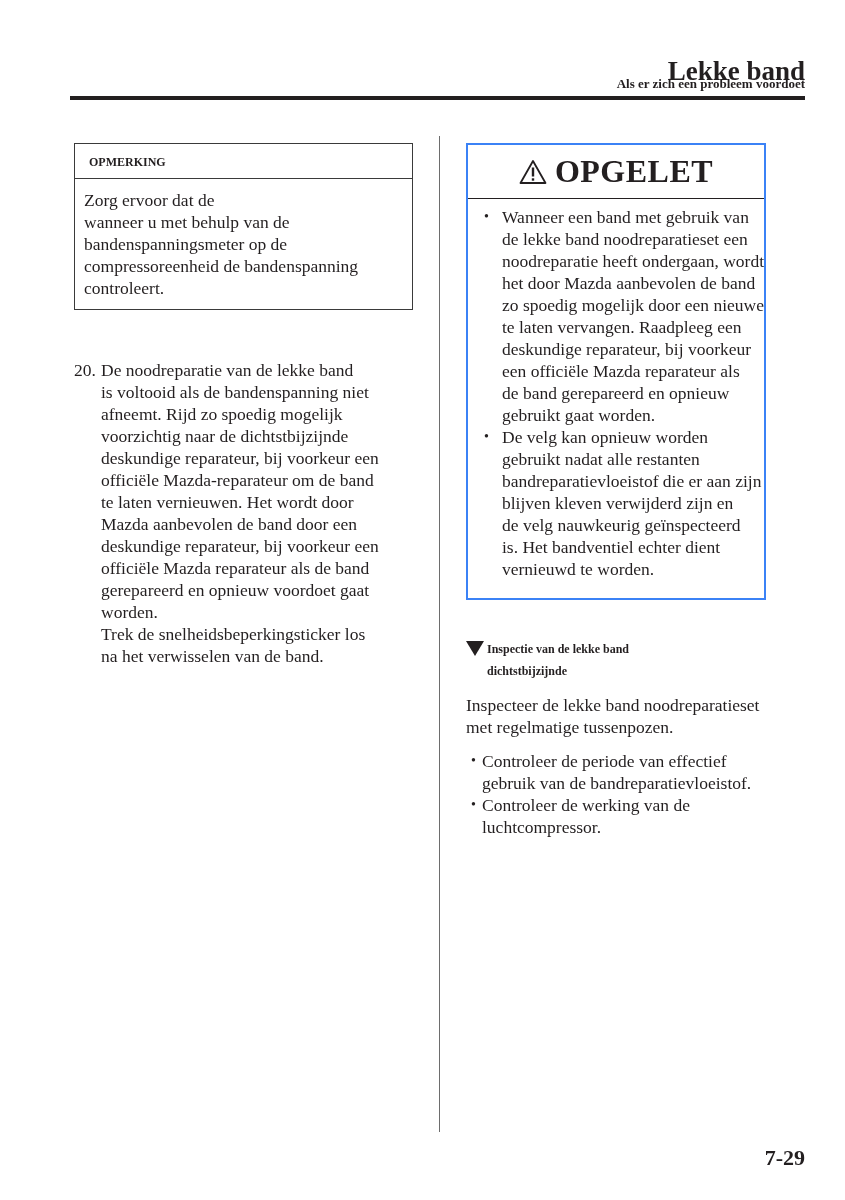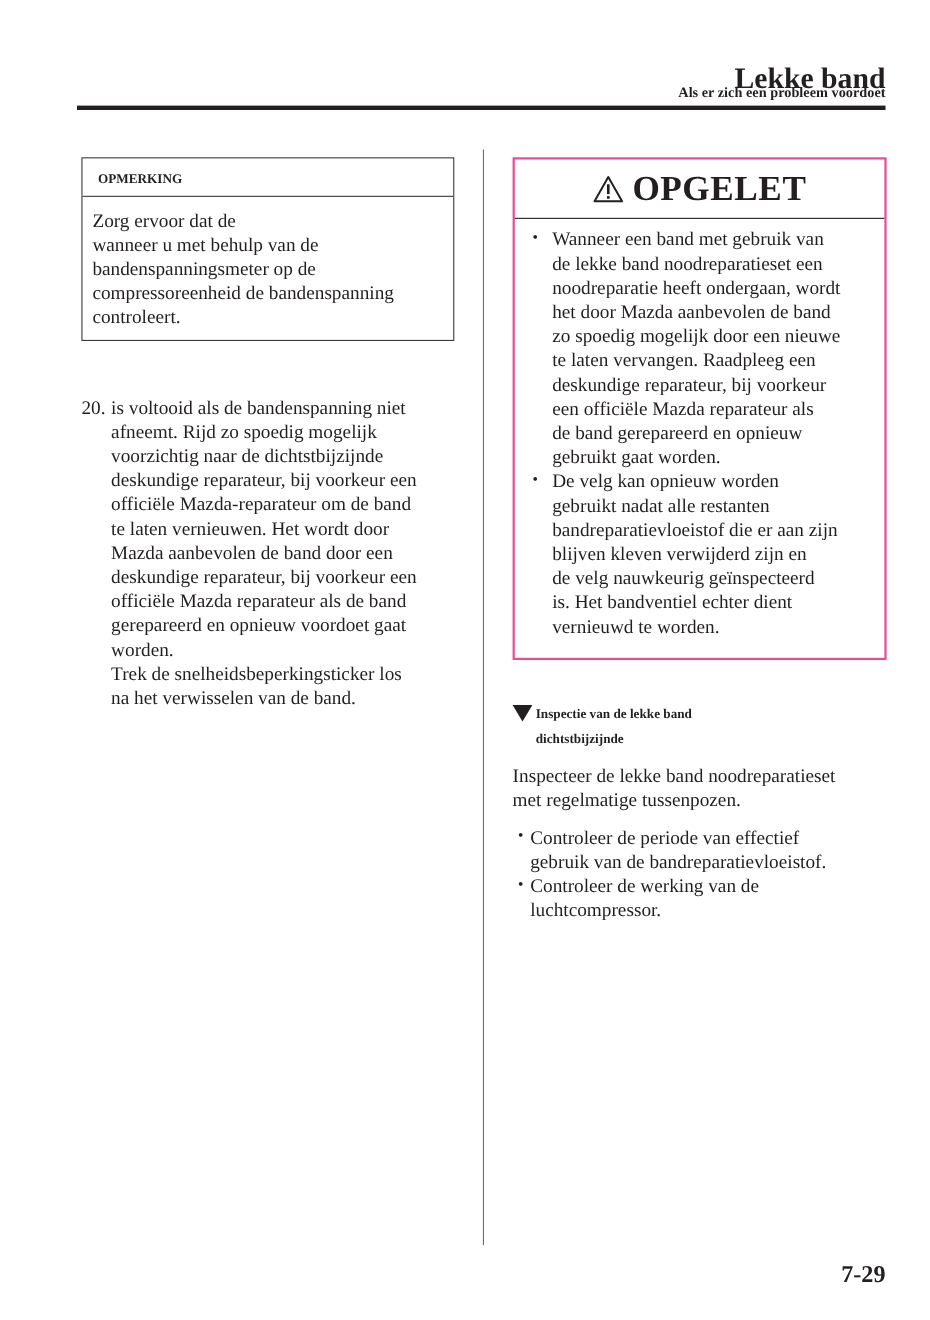--- a/index.html
+++ b/index.html
@@ -92,23 +92,23 @@
     .step-text {
       margin-left: 27px;
     }
     .step-text .line { display: block; white-space: nowrap; }
 
     
     .caution-box {
       position: absolute;
       left: 466px;
       top: 143px;
-      width: 340px;
+      width: 300px;
       height: 457px;
-      border: 2px solid #ec4899;
+      border: 2px solid #3b82f6;
       box-sizing: border-box;
     }
     .caution-head {
       height: 53px;
       border-bottom: 1px solid #231f20;
       display: flex;
       align-items: center;
       justify-content: center;
       gap: 8px;
     }
@@ -214,20 +214,21 @@
     <span class="line">wanneer u met behulp van de</span>
     <span class="line">bandenspanningsmeter op de</span>
     <span class="line">compressoreenheid de bandenspanning</span>
     <span class="line">controleert.</span>
   </div>
 </div>
 
 <div class="step">
   <span class="step-num">20.</span>
   <div class="step-text">
+    <span class="line">De noodreparatie van de lekke band</span>
     <span class="line">is voltooid als de bandenspanning niet</span>
     <span class="line">afneemt. Rijd zo spoedig mogelijk</span>
     <span class="line">voorzichtig naar de dichtstbijzijnde</span>
     <span class="line">deskundige reparateur, bij voorkeur een</span>
     <span class="line">officiële Mazda-reparateur om de band</span>
     <span class="line">te laten vernieuwen. Het wordt door</span>
     <span class="line">Mazda aanbevolen de band door een</span>
     <span class="line">deskundige reparateur, bij voorkeur een</span>
     <span class="line">officiële Mazda reparateur als de band</span>
     <span class="line">gerepareerd en opnieuw voordoet gaat</span>

